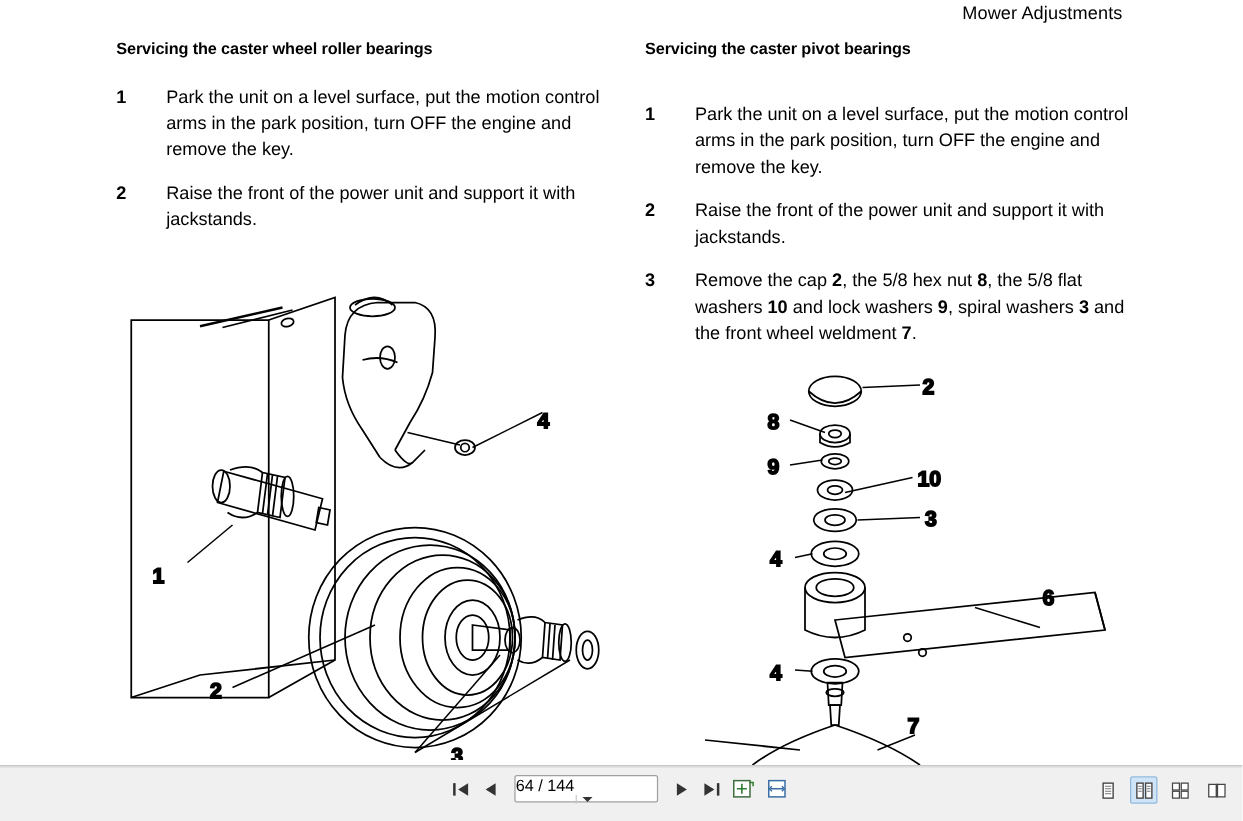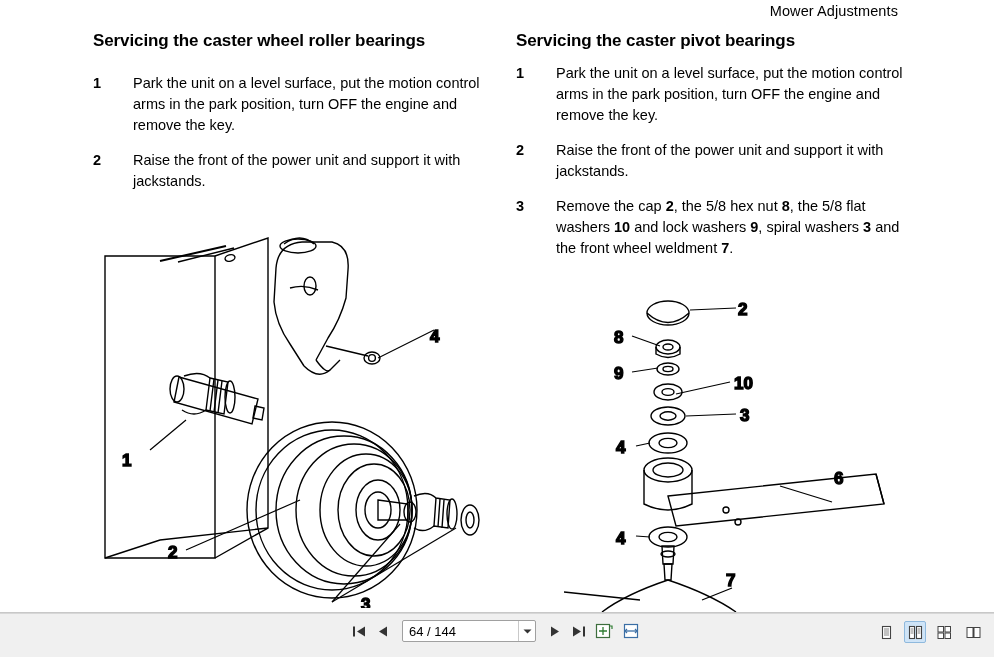--- a/index.html
+++ b/index.html
@@ -42,27 +42,27 @@
 
   .col {
     position: absolute;
     top: 30px;
   }
   .col-left  { left: 93px;  width: 400px; }
   .col-right { left: 516px; width: 392px; }
 
   h2.sec-title {
     margin: 0 0 20px 0;
-    font-size: 17px;
+    font-size: 13px;
     font-weight: bold;
     line-height: 1.35;
     color: #000;
     letter-spacing: -0.1px;
   }
-  .col-right h2.sec-title { margin-bottom: 10px; }
+  .col-right h2.sec-title { margin-bottom: 34px; }
 
   .step {
     position: relative;
     margin-bottom: 14px;
     padding-left: 40px;
     font-size: 14.5px;
     line-height: 1.45;
     color: #000;
   }
   .step .num {
@@ -120,27 +120,28 @@
     display: flex;
     align-items: center;
     justify-content: center;
     color: #333;
     cursor: pointer;
   }
   .tb-btn svg { display: block; }
   .page-box {
     display: flex;
     align-items: center;
-    width: 134px;
+    width: 115px;
     height: 22px;
     background: #ffffff;
     border: 1px solid #a0a0a0;
     border-radius: 2px;
     margin: 0 5px;
     box-sizing: border-box;
+    flex-direction: column;
   }
   .page-box input {
     flex: 1;
     border: 0;
     outline: none;
     font-family: "Liberation Sans", sans-serif;
     font-size: 13px;
     color: #000;
     padding: 0 6px;
     background: transparent;

